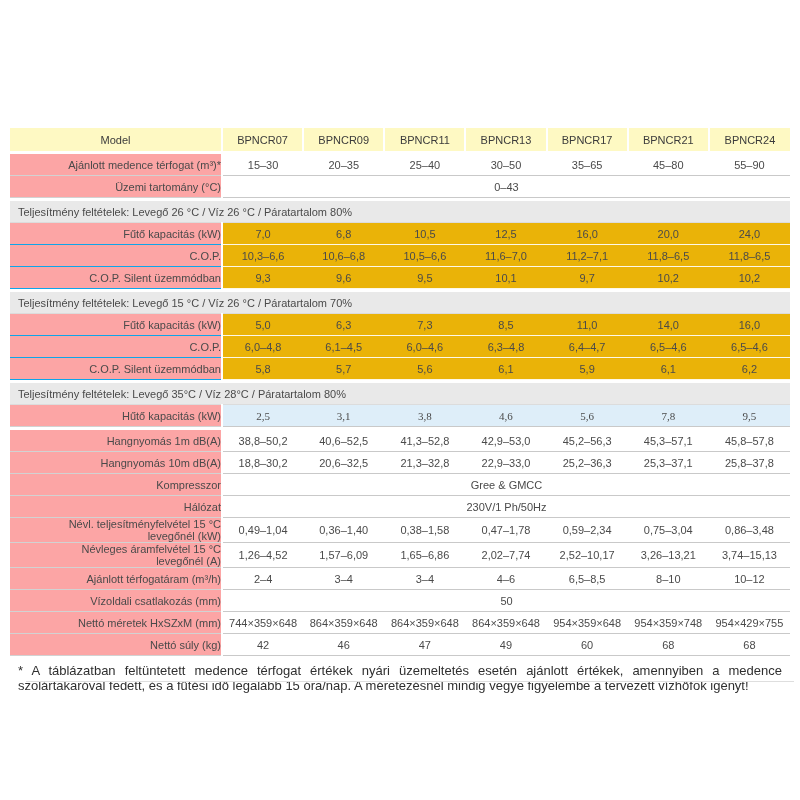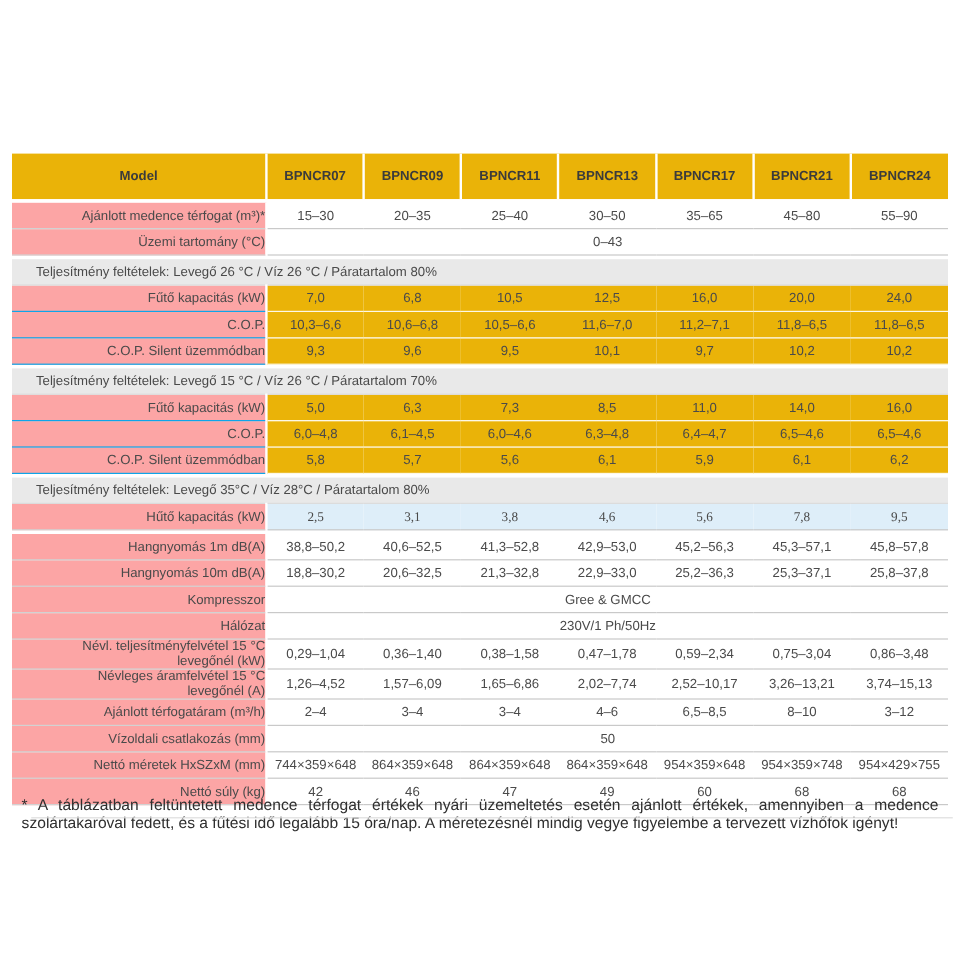--- a/index.html
+++ b/index.html
@@ -2,29 +2,29 @@
 <html><head>
 <meta charset="utf-8">
 <style>
   html,body{margin:0;padding:0;background:#ffffff;}
   body{width:800px;height:800px;font-family:"Liberation Sans",sans-serif;-webkit-font-smoothing:antialiased;}
   .sheet{position:relative;width:800px;height:800px;background:#fff;overflow:hidden;}
   .table-wrap{position:absolute;left:10px;top:128px;width:780px;}
   table{border-collapse:collapse;table-layout:fixed;width:100%;font-size:11px;color:#4a4a4a;}
   col.col-label{width:212px;}
   th,td{height:21px;padding:0;vertical-align:middle;text-align:center;font-weight:normal;}
-  thead th{background:#eab308;font-weight:bold;color:#3b3b3b;height:38px;}
+  thead th{background:#fef9c3;font-weight:normal;color:#3b3b3b;height:23px;}
   thead th + th{border-left:2px solid #ffffff;margin-top:12px;}
   td.label{background:#fca5a5;text-align:right;padding-left:22px;border-right:2px solid #ffffff;
            border-bottom:1px solid #d2d2d2;}
   td.val{background:#ffffff;border-bottom:1px solid #c9c9c9;}
   td.val.peach{background:#eab308;border-bottom:1px solid rgba(255,255,255,0.9);}
   td.label.peachside{border-bottom:1px solid #0ea5e9;}
   td.val.blue{background:#deeef9;border-bottom:1px solid #c9c9c9;font-family:Liberation Serif, serif;}
-  tr.section-row td{background:#e9e9e9;text-align:left;padding-left:20px;color:#4a4a4a;
+  tr.section-row td{background:#e9e9e9;text-align:left;padding-left:8px;color:#4a4a4a;
            border-bottom:1px solid #dcdcdc;}
   tr.spacer-row td{height:3px;background:#ffffff;border:none;padding:0;}
   .footnote{position:absolute;left:2px;right:2px;top:648px;margin:16px;font-size:13px;line-height:14.5px;
            color:#2f2f2f;font-weight:500;text-align:justify;}
   .divider{position:absolute;left:26px;right:6px;top:681px;height:0;border-top:1px solid #dedede;}
 </style>
 </head>
 <body>
 
 <div class="sheet">
@@ -184,21 +184,21 @@
           <tr class="spec-row">
             <td class="label">Kompresszor</td>
             <td class="val" colspan="7">Gree &amp; GMCC</td>
           </tr>
           <tr class="spec-row">
             <td class="label">Hálózat</td>
             <td class="val" colspan="7">230V/1 Ph/50Hz</td>
           </tr>
           <tr class="spec-row">
             <td class="label">Névl. teljesítményfelvétel 15 °C levegőnél (kW)</td>
-            <td class="val">0,29–1,04</td>
+            <td class="val">0,49–1,04</td>
             <td class="val">0,36–1,40</td>
             <td class="val">0,38–1,58</td>
             <td class="val">0,47–1,78</td>
             <td class="val">0,59–2,34</td>
             <td class="val">0,75–3,04</td>
             <td class="val">0,86–3,48</td>
           </tr>
           <tr class="spec-row">
             <td class="label">Névleges áramfelvétel 15 °C levegőnél (A)</td>
             <td class="val">1,26–4,52</td>
@@ -210,21 +210,21 @@
             <td class="val">3,74–15,13</td>
           </tr>
           <tr class="spec-row">
             <td class="label">Ajánlott térfogatáram (m³/h)</td>
             <td class="val">2–4</td>
             <td class="val">3–4</td>
             <td class="val">3–4</td>
             <td class="val">4–6</td>
             <td class="val">6,5–8,5</td>
             <td class="val">8–10</td>
-            <td class="val">3–12</td>
+            <td class="val">10–12</td>
           </tr>
           <tr class="spec-row">
             <td class="label">Vízoldali csatlakozás (mm)</td>
             <td class="val" colspan="7">50</td>
           </tr>
           <tr class="spec-row">
             <td class="label">Nettó méretek HxSZxM (mm)</td>
             <td class="val">744×359×648</td>
             <td class="val">864×359×648</td>
             <td class="val">864×359×648</td>

